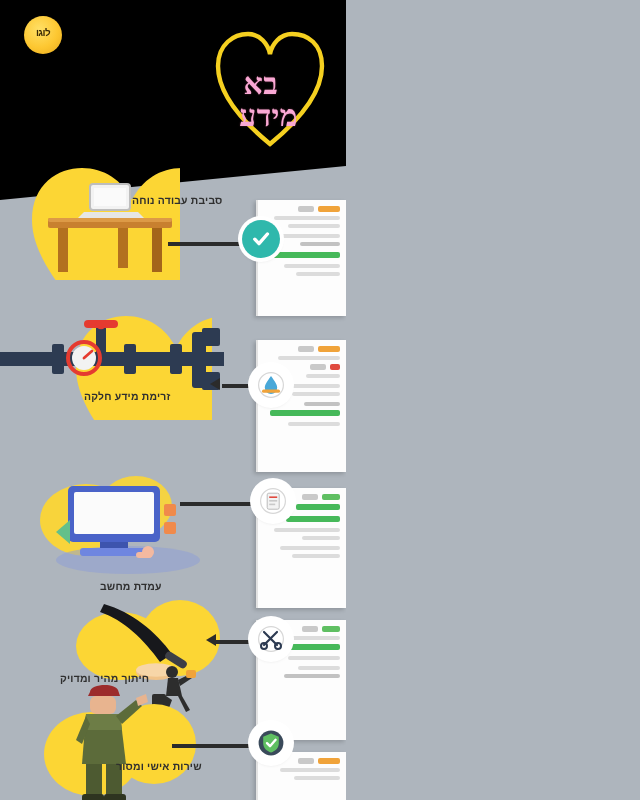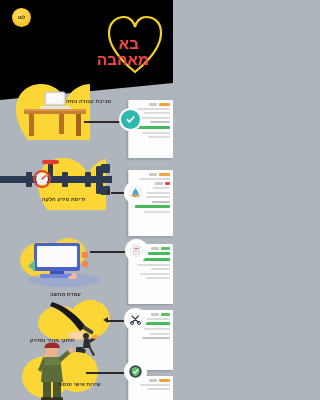--- a/index.html
+++ b/index.html
@@ -23,22 +23,22 @@
     display:flex;align-items:center;justify-content:center;
   }
   .logo-badge span{
     font-size:5px;font-weight:bold;color:#3a2a05;letter-spacing:-.3px;line-height:1;
   }
   .title-wrap{
     position:absolute;right:8px;top:14px;width:92px;height:64px;
   }
   .heart-svg{position:absolute;right:2px;top:0;}
   .title-line{
-    position:absolute;right:26px;color:#ef4444;font-weight:bold;
-    font-family:Liberation Sans, sans-serif;letter-spacing:.2px;
+    position:absolute;right:26px;color:#f9a8d4;font-weight:bold;
+    font-family:Liberation Serif, serif;letter-spacing:.2px;
     text-shadow:0 0 1px rgba(232,99,143,.4);
   }
   .t1{top:21px;font-size:15px;}
   .t2{top:37px;font-size:15px;right:16px;}
 
   
   .cards{
     position:absolute;right:0;top:84px;width:45px;height:316px;
   }
   .card{
@@ -107,21 +107,21 @@
   <div class="header">
     <div class="logo-badge">
       <span>לוגו</span>
     </div>
 
     <div class="title-wrap">
       <svg class="heart-svg" width="56" height="62" viewBox="0 0 56 62">
         <path d="M28 58 C6 40 2 27 2 19 C2 8 10 3 17 3 C23 3 27 8 28 13 C29 8 33 3 39 3 C47 3 54 8 54 19 C54 27 50 40 28 58 Z" fill="none" stroke="#f5d020" stroke-width="2.2" stroke-linecap="round"></path>
       </svg>
       <div class="title-line t1">בא</div>
-      <div class="title-line t2">מאהבה</div>
+      <div class="title-line t2">מידע</div>
     </div>
   </div>
 
   <div class="cards">
 
     <div class="card c1">
       <div class="cd-head">
         <span class="cd-chip chip-gy"></span>
         <span class="cd-chip chip-o"></span>
       </div>

